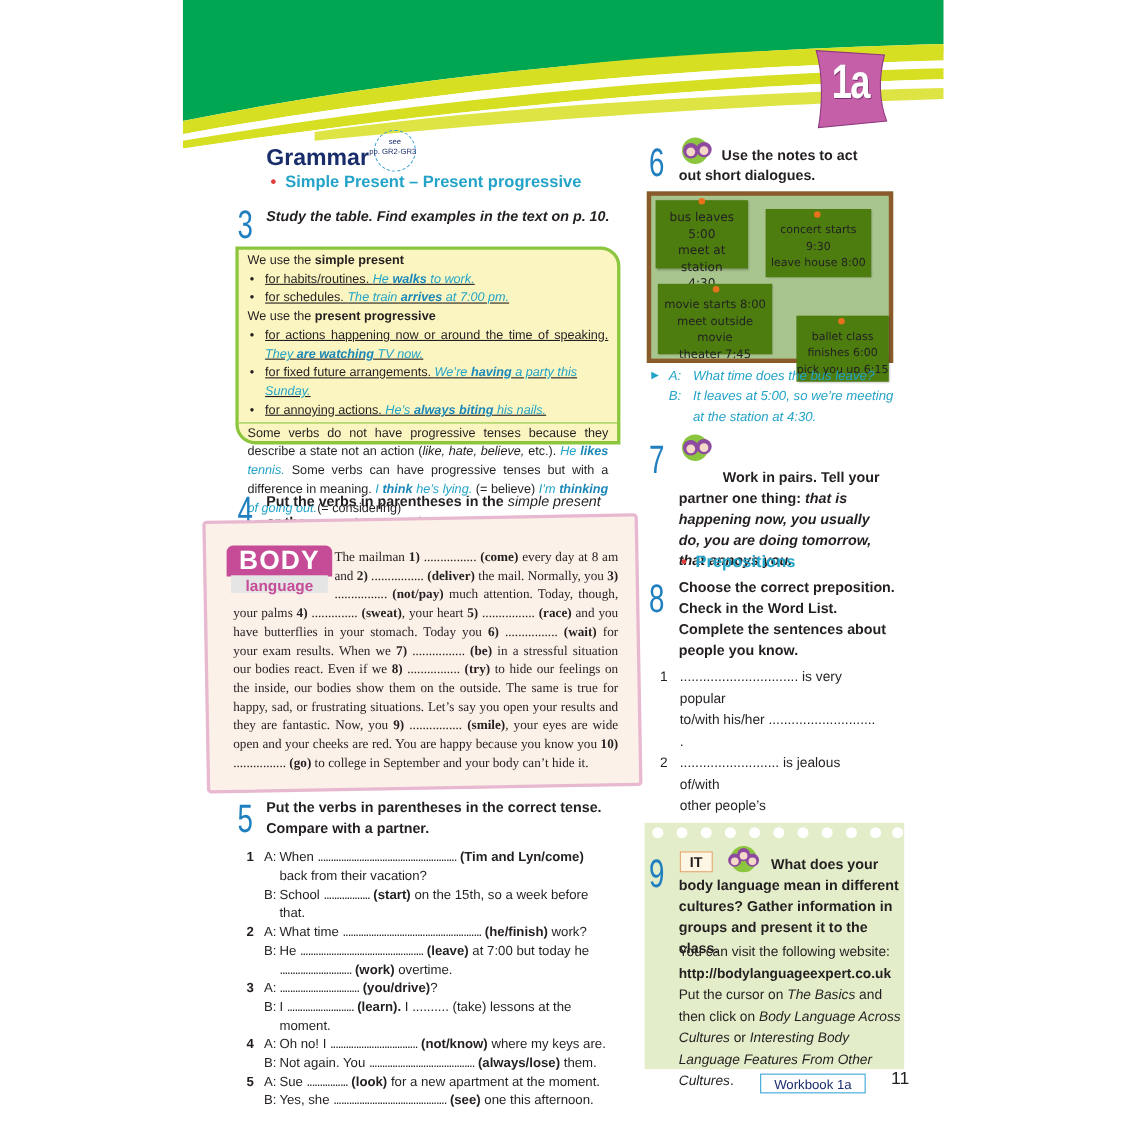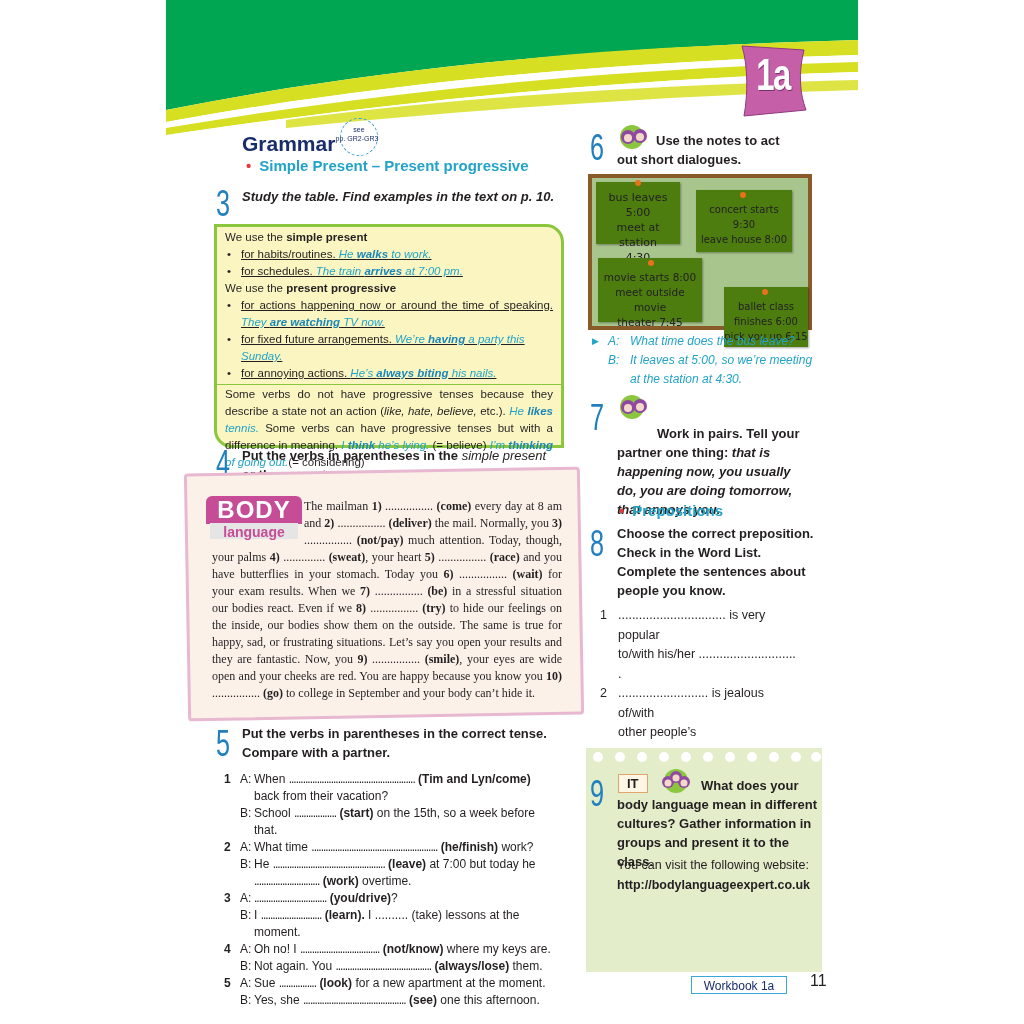--- a/index.html
+++ b/index.html
@@ -16,21 +16,21 @@
          font-weight:normal; transform:scaleX(0.7); transform-origin:left top; line-height:1; }
   .instr { font-size:13px; font-weight:bold; line-height:19px; color:#231f20; }
   .instr i { font-weight:bold; }
   .grammar-title { left:76px; top:132px; font-size:21px; font-weight:bold; color:#1a2d6b; }
   .see-circle { left:174px; top:118px; width:36px; height:36px; border:1px dashed #3aa0d8; border-radius:50%;
         font-size:7px; text-align:center; color:#1a2d6b; }
   .see-circle .s1 { display:block; margin-top:7px; }
   .see-circle .s2 { display:block; font-size:7px; margin-top:2px; margin-left:-14px; width:60px; }
   .bullet-head { font-size:15px; font-weight:bold; color:#22a3c7; }
   .bullet-head .dot { color:#e23b3b; margin-right:8px; }
-  .gbox { left:48px; top:224px; width:350px; height:224px; background:#fbf6c1; border:3px solid #8cc63f;
+  .gbox { left:48px; top:224px; width:350px; height:180px; background:#fbf6c1; border:3px solid #8cc63f;
           border-radius:0 18px 0 18px; box-sizing:border-box; font-size:11.5px; line-height:17px; padding:2px 8px; }
   .gbox .li { padding-left:16px; position:relative;text-decoration:underline; }
   .gbox .li:before { content:"•"; position:absolute; left:2px; }
   .gbox .just { text-align:justify; }
   .gbox .sep { border-top:1.5px solid #8cc63f; margin:2px -8px 0; padding:1px 8px 0; }
   .ex { color:#22a3c7; font-style:italic; }
   .ex b { color:#1b87b8; font-style:italic; }
   .body-box { left:20px; top:470px; width:396px; height:248px; background:#fbf1e9; border:3px solid #e7b8cf;
         box-sizing:border-box; transform:rotate(-1deg); border-radius:4px; }
   .body-text { left:46px; top:498px; width:350px; font-family:"Liberation Serif", serif; font-size:12px; line-height:17px;
@@ -253,17 +253,18 @@
       <circle cx="18" cy="9" r="6" fill="#8e4aa0"></circle>
       <circle cx="26" cy="14" r="6" fill="#8e4aa0"></circle>
     <circle cx="10" cy="15" r="3.5" fill="#f5d9c8"></circle>
       <circle cx="18" cy="10" r="3.5" fill="#f5d9c8"></circle>
       <circle cx="26" cy="15" r="3.5" fill="#f5d9c8"></circle>
   </svg>
   <div class="abs instr" style="left:451px; top:776px; width:204px; text-indent:84px;">What does your body language mean in different cultures? Gather information in groups and present it to the class.</div>
   <div class="abs" style="left:451px; top:856px; width:206px; font-size:12.5px; line-height:19.5px;">
     <div>You can visit the following website:</div>
     <div style="font-weight:bold">http://bodylanguageexpert.co.uk</div>
+    <div><span>Put the cursor on </span><i>The Basics</i><span> and then click on </span><i>Body Language Across Cultures</i><span> or </span><i>Interesting Body Language Features From Other Cultures</i><span>.</span></div>
   </div>
 
   <div class="wb-btn">Workbook 1a</div>
   <div class="page-no">11</div>
 </div>
 
 </body></html>

